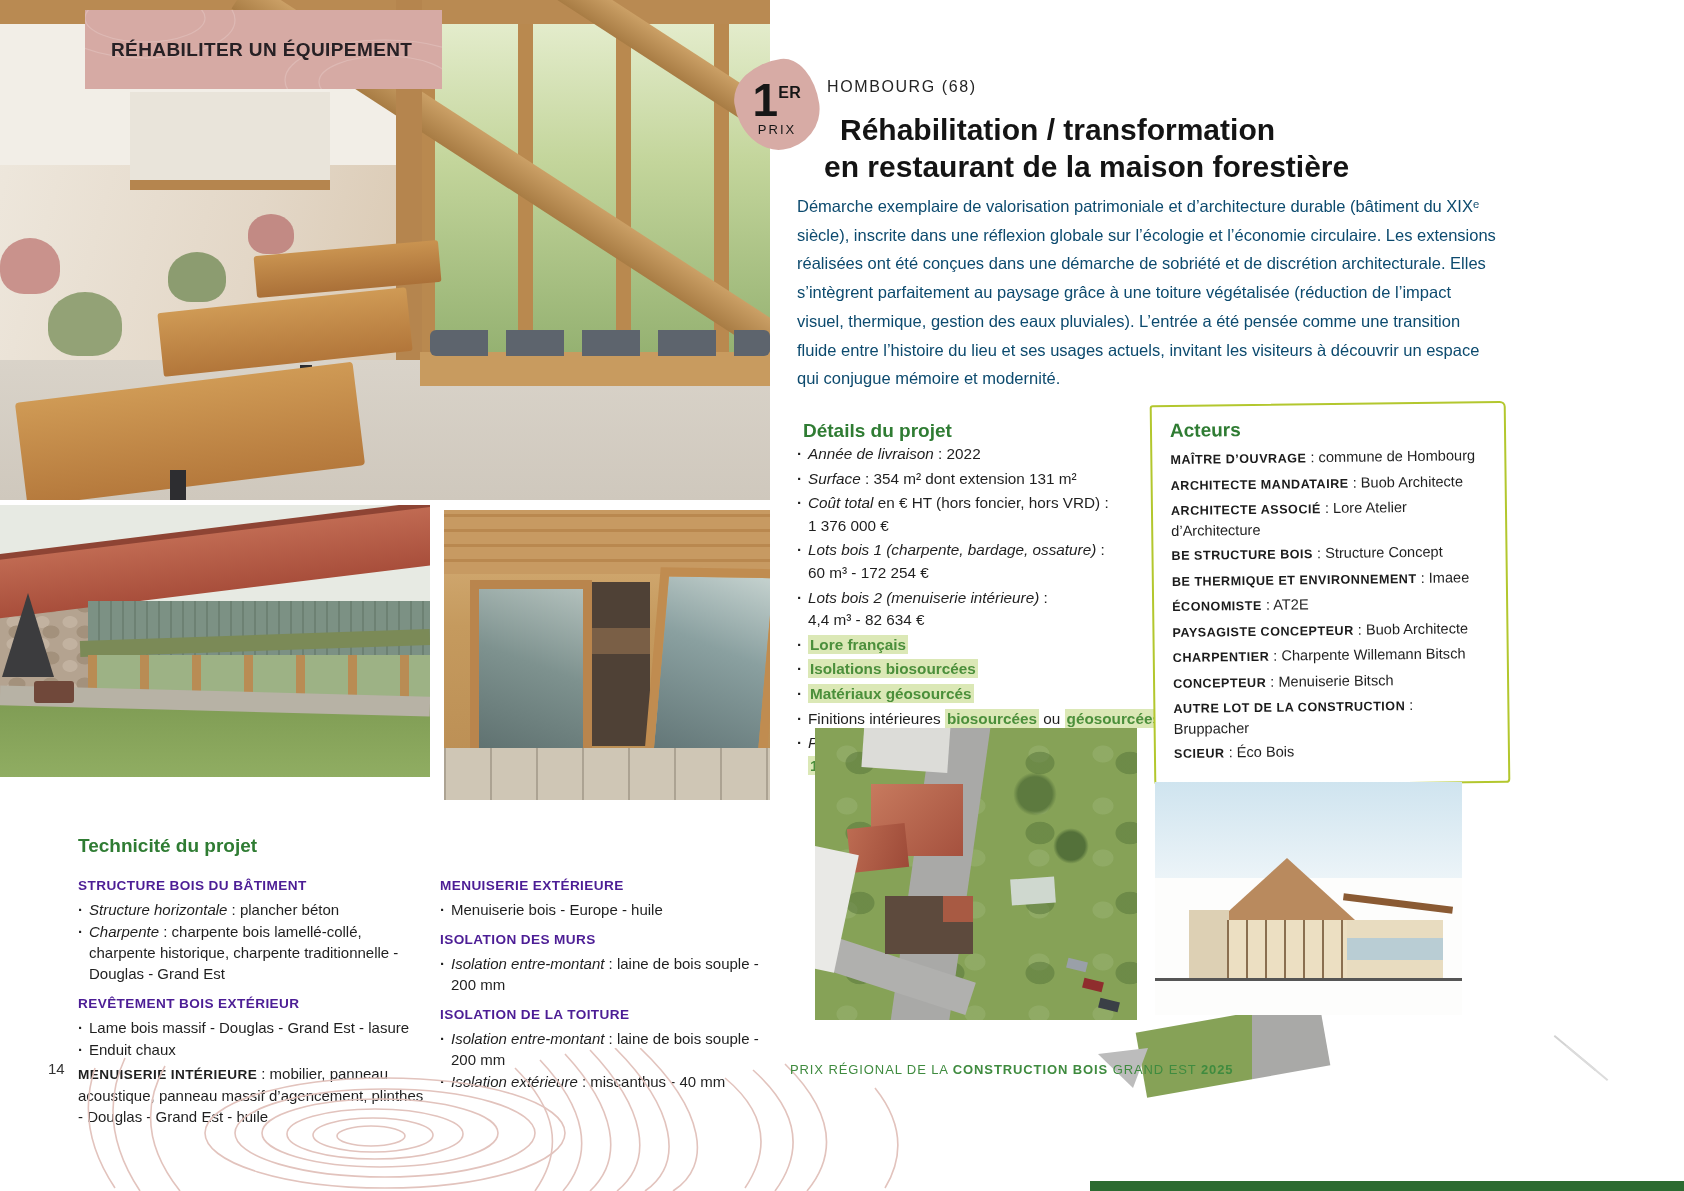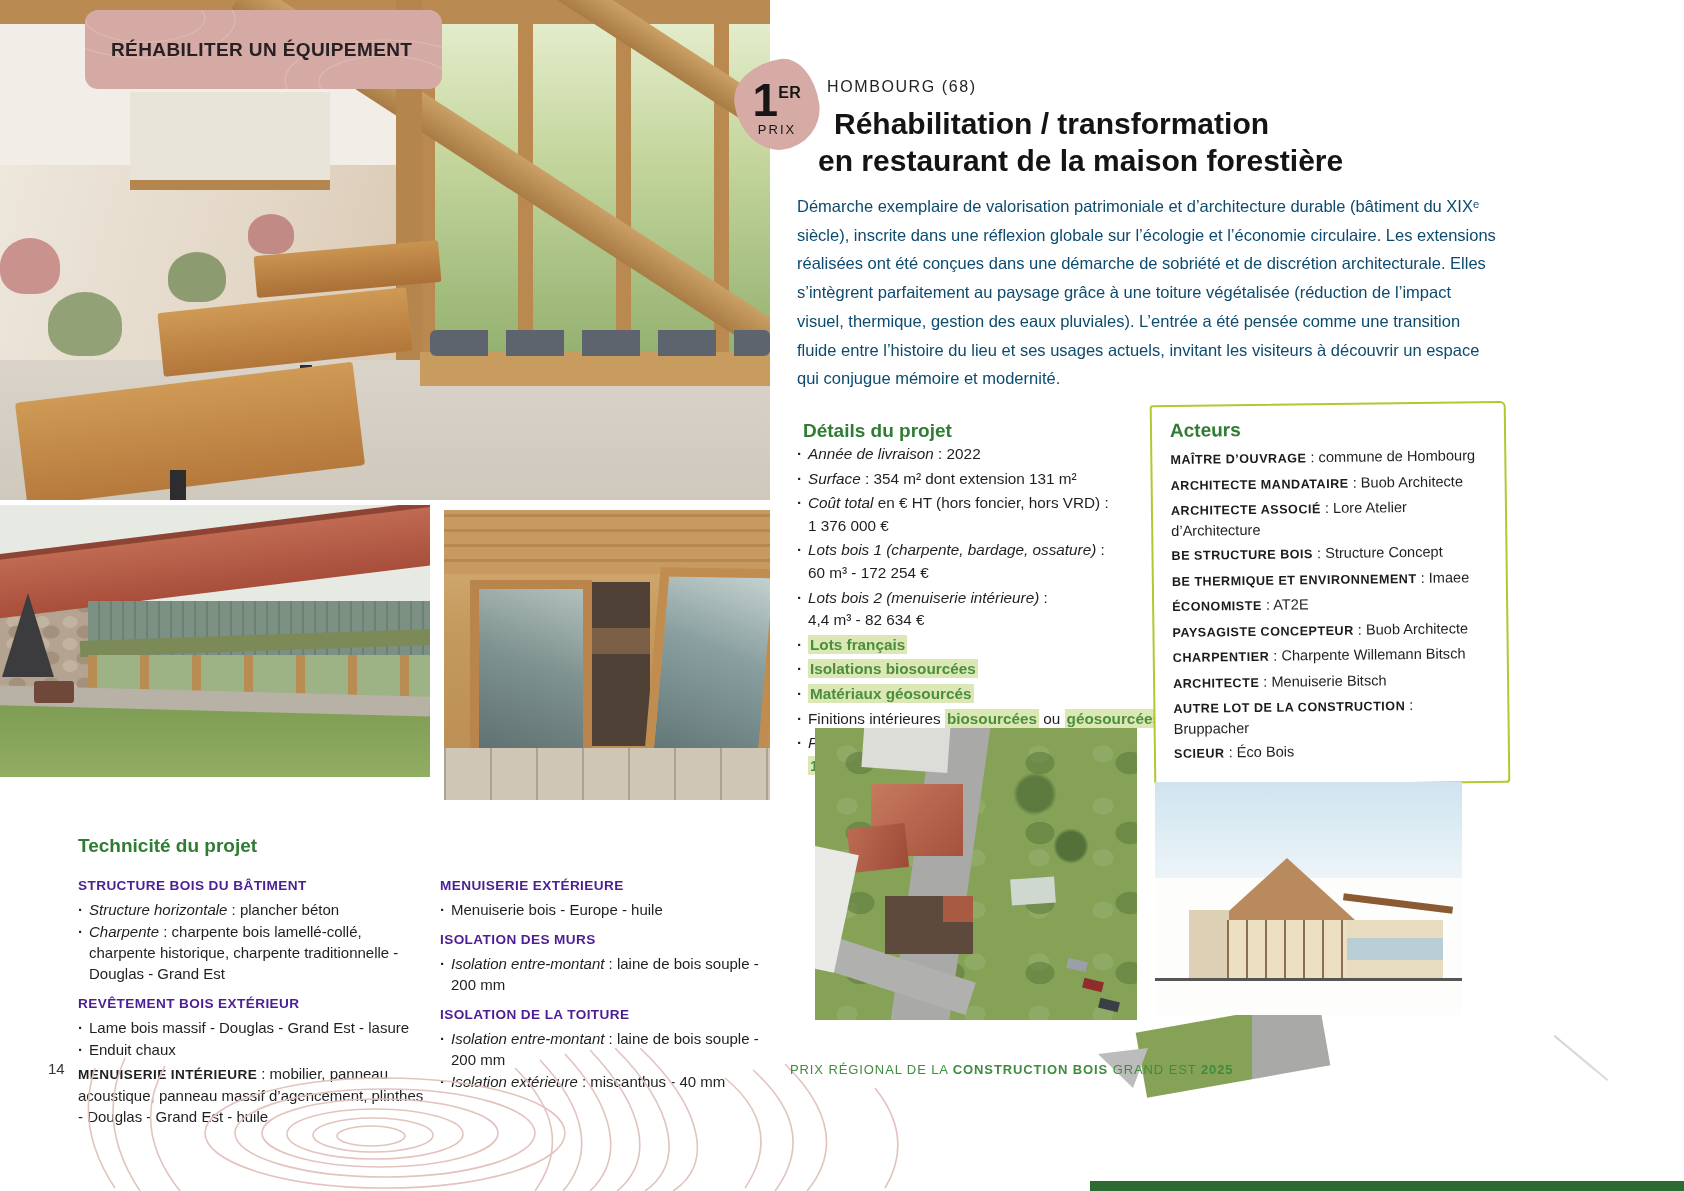--- a/index.html
+++ b/index.html
@@ -1,21 +1,21 @@
 <!DOCTYPE html>
 <html lang="fr"><head>
 <meta charset="utf-8">
 <style>
   html,body{margin:0;padding:0;background:#fff;}
   .page{position:relative;width:1684px;height:1191px;overflow:hidden;background:#ffffff;
         font-family:"Liberation Sans",sans-serif;color:#1f1f1f;}
   .abs{position:absolute;}
 
   
-  .banner{left:85px;top:10px;width:357px;height:79px;background:#d6aaa4;overflow:hidden;border-radius:13px;}
+  .banner{left:85px;top:10px;width:357px;height:79px;background:#d6aaa4;overflow:hidden;}
   .banner-label{position:absolute;left:26px;top:0;line-height:79px;font-size:19px;font-weight:700;
         letter-spacing:.4px;color:#272125;white-space:nowrap;}
   .banner svg{position:absolute;left:0;top:0;opacity:.35;}
 
   .badge{left:735px;top:60px;width:84px;height:90px;background:#d7aba5;
         border-radius:62% 38% 50% 50% / 42% 55% 45% 58%;transform:rotate(-8deg);}
   .badge-inner{position:absolute;left:0;top:0;width:100%;height:100%;transform:rotate(8deg);
         display:flex;flex-direction:column;align-items:center;justify-content:center;color:#161616;}
   .badge-num{font-size:46px;font-weight:700;line-height:40px;}
   .badge-num sup{font-size:16px;font-weight:700;vertical-align:18px;letter-spacing:.5px;}
@@ -210,52 +210,52 @@
   </div>
 
   <div class="abs badge">
     <div class="badge-inner">
       <div class="badge-num"><span>1</span><sup>ER</sup></div>
       <div class="badge-prix">PRIX</div>
     </div>
   </div>
 
   <div class="abs location">HOMBOURG (68)</div>
-  <h1 class="abs title" style="margin:4px;">
+  <h1 class="abs title" style="margin:10px;">
     <span class="l1">Réhabilitation / transformation</span>
     <span class="l2">en restaurant de la maison forestière</span>
   </h1>
   <p class="abs intro">Démarche exemplaire de valorisation patrimoniale et d’architecture durable (bâtiment du XIXᵉ siècle), inscrite dans une réflexion globale sur l’écologie et l’économie circulaire. Les extensions réalisées ont été conçues dans une démarche de sobriété et de discrétion architecturale. Elles s’intègrent parfaitement au paysage grâce à une toiture végétalisée (réduction de l’impact visuel, thermique, gestion des eaux pluviales). L’entrée a été pensée comme une transition fluide entre l’histoire du lieu et ses usages actuels, invitant les visiteurs à découvrir un espace qui conjugue mémoire et modernité.</p>
 
   <h2 class="abs sec-h details-h" style="margin:6px;">Détails du projet</h2>
   <div class="abs details-list">
       <div class="blk blk-b"><span class="sg-i">Année de livraison</span><span> : 2022</span></div>
       <div class="blk blk-b"><span class="sg-i">Surface</span><span> : 354 m² dont extension 131 m²</span></div>
       <div class="blk blk-b"><span class="sg-i">Coût total</span><span> en € HT (hors foncier, hors VRD) :</span><br><span>1 376 000 €</span></div>
       <div class="blk blk-b"><span class="sg-i">Lots bois 1 (charpente, bardage, ossature)</span><span> :</span><br><span>60 m³ - 172 254 €</span></div>
       <div class="blk blk-b"><span class="sg-i">Lots bois 2 (menuiserie intérieure)</span><span> :</span><br><span>4,4 m³ - 82 634 €</span></div>
-      <div class="blk blk-b"><span class="sg-g">Lots français</span></div>
+      <div class="blk blk-b"><span class="sg-g">Lore français</span></div>
       <div class="blk blk-b"><span class="sg-g">Isolations biosourcées</span></div>
       <div class="blk blk-b"><span class="sg-g">Matériaux géosourcés</span></div>
       <div class="blk blk-b"><span>Finitions intérieures </span><span class="sg-g">biosourcées</span><span> ou </span><span class="sg-g">géosourcées</span></div>
       <div class="blk blk-b"><span class="sg-i">Performance du bâtiment</span><span> :</span><br><span class="sg-g">160 kWh</span><span class="sg-g sg-sub">ep</span><span class="sg-g">/m²/an</span></div>
     </div>
 
   <div class="abs actors">
     <h2 class="sec-h" style="margin:0 0 8px 0;">Acteurs</h2>
     <div>
         <div class="blk blk-p"><span class="sg-al">MAÎTRE D’OUVRAGE</span><span> : commune de Hombourg</span></div>
         <div class="blk blk-p"><span class="sg-al">ARCHITECTE MANDATAIRE</span><span> : Buob Architecte</span></div>
         <div class="blk blk-p"><span class="sg-al">ARCHITECTE ASSOCIÉ</span><span> : Lore Atelier d’Architecture</span></div>
         <div class="blk blk-p"><span class="sg-al">BE STRUCTURE BOIS</span><span> : Structure Concept</span></div>
         <div class="blk blk-p"><span class="sg-al">BE THERMIQUE ET ENVIRONNEMENT</span><span> : Imaee</span></div>
         <div class="blk blk-p"><span class="sg-al">ÉCONOMISTE</span><span> : AT2E</span></div>
         <div class="blk blk-p"><span class="sg-al">PAYSAGISTE CONCEPTEUR</span><span> : Buob Architecte</span></div>
         <div class="blk blk-p"><span class="sg-al">CHARPENTIER</span><span> : Charpente Willemann Bitsch</span></div>
-        <div class="blk blk-p"><span class="sg-al">ARCHITECTE</span><span> : Menuiserie Bitsch</span></div>
+        <div class="blk blk-p"><span class="sg-al">CONCEPTEUR</span><span> : Menuiserie Bitsch</span></div>
         <div class="blk blk-p"><span class="sg-al">AUTRE LOT DE LA CONSTRUCTION</span><span> : Bruppacher</span></div>
         <div class="blk blk-p"><span class="sg-al">SCIEUR</span><span> : Éco Bois</span></div>
       </div>
   </div>
 
   <div class="abs photo photo-ext">
     <div class="abs pe-stone"></div>
     <div class="abs pe-ridge"></div>
     <div class="abs pe-roof"></div>
     <div class="abs pe-siding"></div>

